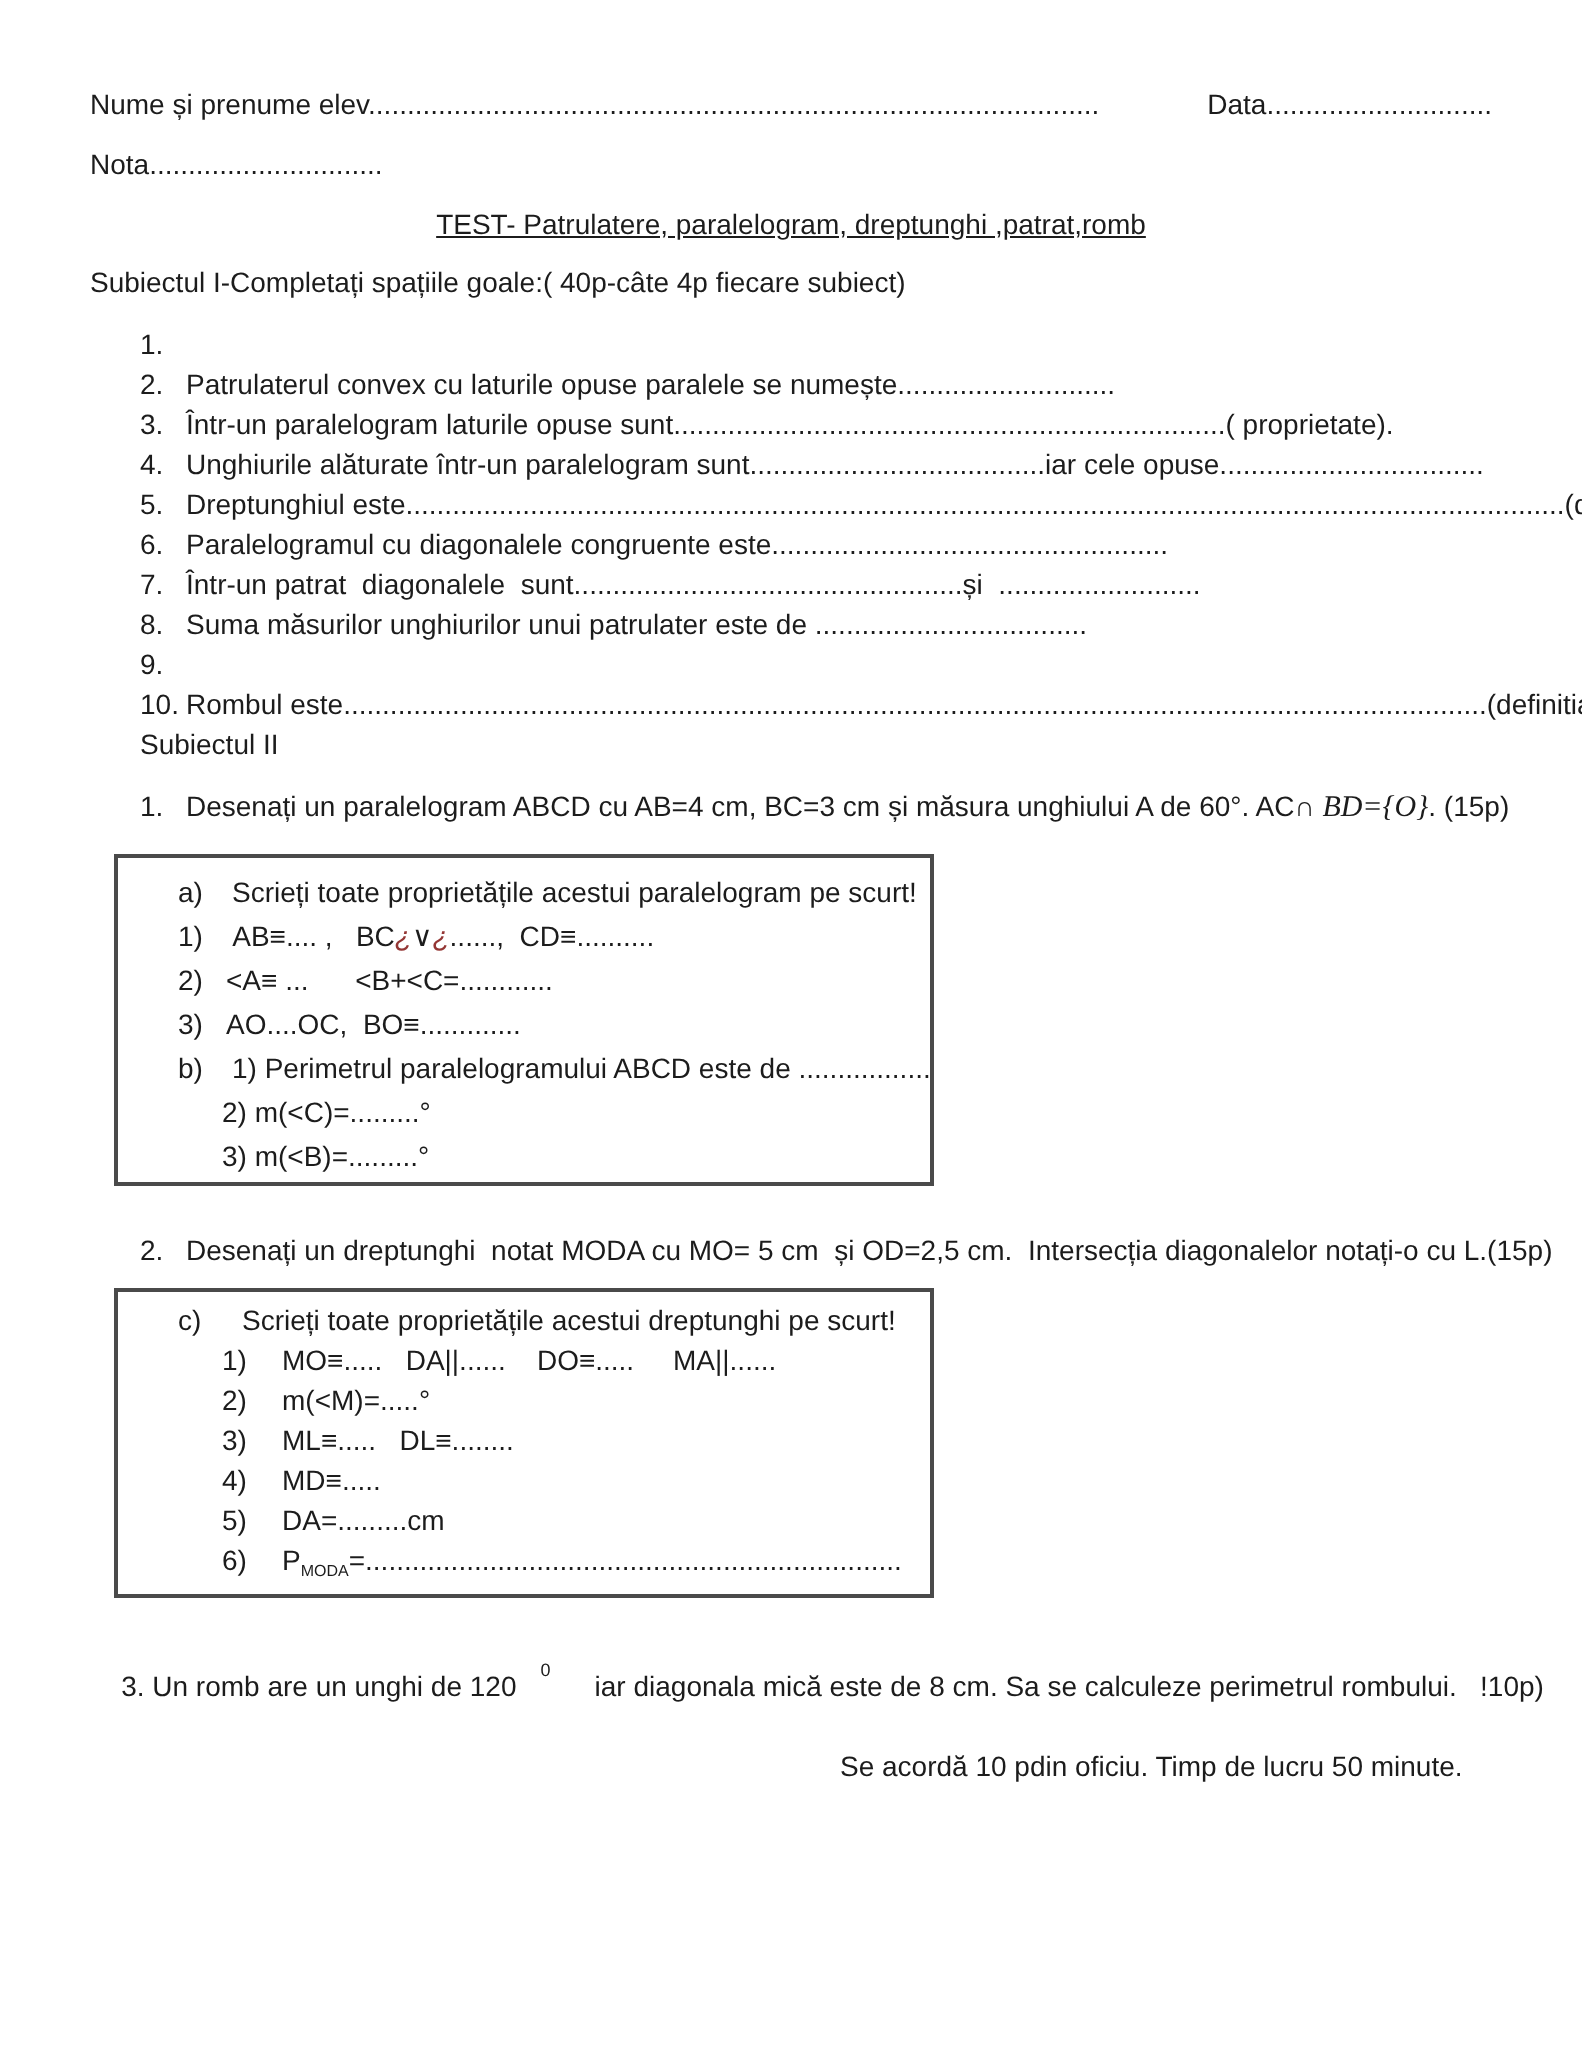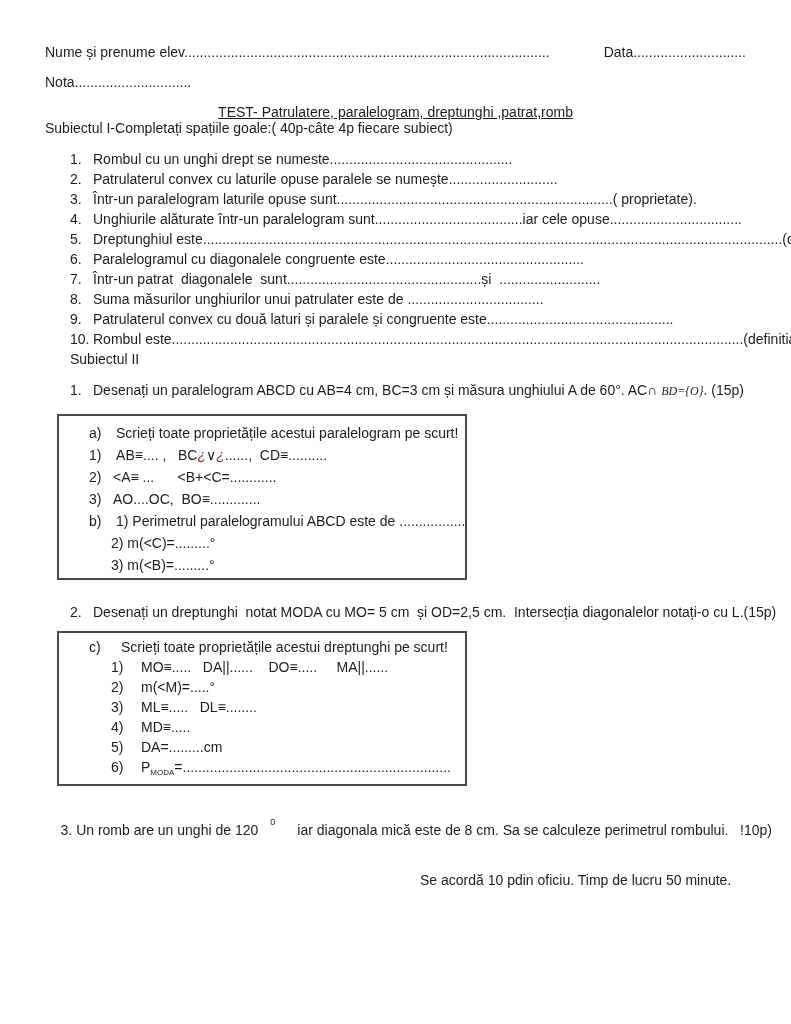--- a/index.html
+++ b/index.html
@@ -11,32 +11,32 @@
     background:#ffffff;
     font-family:"Liberation Sans", sans-serif;
     font-size:14px;
     color:#1c1c1c;
     overflow:hidden;
   }
   .hdr-row { display:flex; align-items:baseline; }
   .grow { flex:1; }
   .nota-row { margin-top:14px; padding-right:2px; }
   .title { text-align:center; margin-top:14px;text-decoration:underline; }
-  .s1-heading { }
+  .s1-heading { margin-top:13px; }
   .list { margin-top:13px; }
   .li { display:flex; line-height:20px; margin-left:25px; }
   .li .n { width:23px; flex:none; }
   .t { white-space:pre; }
   .s2-heading { margin-top:2px; margin-left:25px; }
   .q { display:flex; line-height:20px; margin-left:25px; margin-top:13px; }
   .q .n { width:23px; flex:none; }
   .math {
     font-family:"Liberation Serif", serif;
     font-style:italic;
-    font-size:12px;
+    font-size:15px;
   }
   .box {
     box-sizing:border-box;
     width:410px;
     margin-left:12px;
     border:2px solid #4a4a4a;
     padding:6px 4px 0 30px;
     overflow:hidden;
   }
   .box1 { height:166px; margin-top:13px; line-height:22px; }
@@ -52,21 +52,21 @@
     transform:translateY(3px);
   }
   .q2 { margin-top:22px; }
   .q3 { margin-top:14px; line-height:20px; }
   .sup0 {
     display:inline-block;
     font-size:9px;
     transform:translateY(-10px);
     margin:0 22px 0 12px;
   }
-  .footer { margin-top:10px; margin-left:375px; }
+  .footer { margin-left:375px; }
 </style>
 </head>
 <body>
 
 <div class="page">
 
   <div class="hdr-row">
     <span class="t">Nume și prenume elev..............................................................................................</span>
     <span class="grow"></span>
     <span class="t">Data.............................</span>
@@ -75,21 +75,20 @@
     <span class="t">Nota..............................</span>
   </div>
 
   <div class="title">TEST- Patrulatere, paralelogram, dreptunghi ,patrat,romb</div>
 
   <div class="s1-heading">Subiectul I-Completați spațiile goale:( 40p-câte 4p fiecare subiect)</div>
 
   <div class="list">
     <div class="li">
         <span class="n">1.</span>
-        <span class="t">Rombul cu un unghi drept se numeste...............................................</span>
       </div>
     <div class="li">
         <span class="n">2.</span>
         <span class="t">Patrulaterul convex cu laturile opuse paralele se numește............................</span>
       </div>
     <div class="li">
         <span class="n">3.</span>
         <span class="t">Într-un paralelogram laturile opuse sunt.......................................................................( proprietate).</span>
       </div>
     <div class="li">
@@ -107,21 +106,20 @@
     <div class="li">
         <span class="n">7.</span>
         <span class="t">Într-un patrat  diagonalele  sunt..................................................și  ..........................</span>
       </div>
     <div class="li">
         <span class="n">8.</span>
         <span class="t">Suma măsurilor unghiurilor unui patrulater este de ...................................</span>
       </div>
     <div class="li">
         <span class="n">9.</span>
-        <span class="t">Patrulaterul convex cu două laturi și paralele și congruente este................................................</span>
       </div>
     <div class="li">
         <span class="n">10.</span>
         <span class="t">Rombul este...................................................................................................................................................(definitia)</span>
       </div>
   </div>
 
   <div class="s2-heading">Subiectul II</div>
 
   <div class="q">

